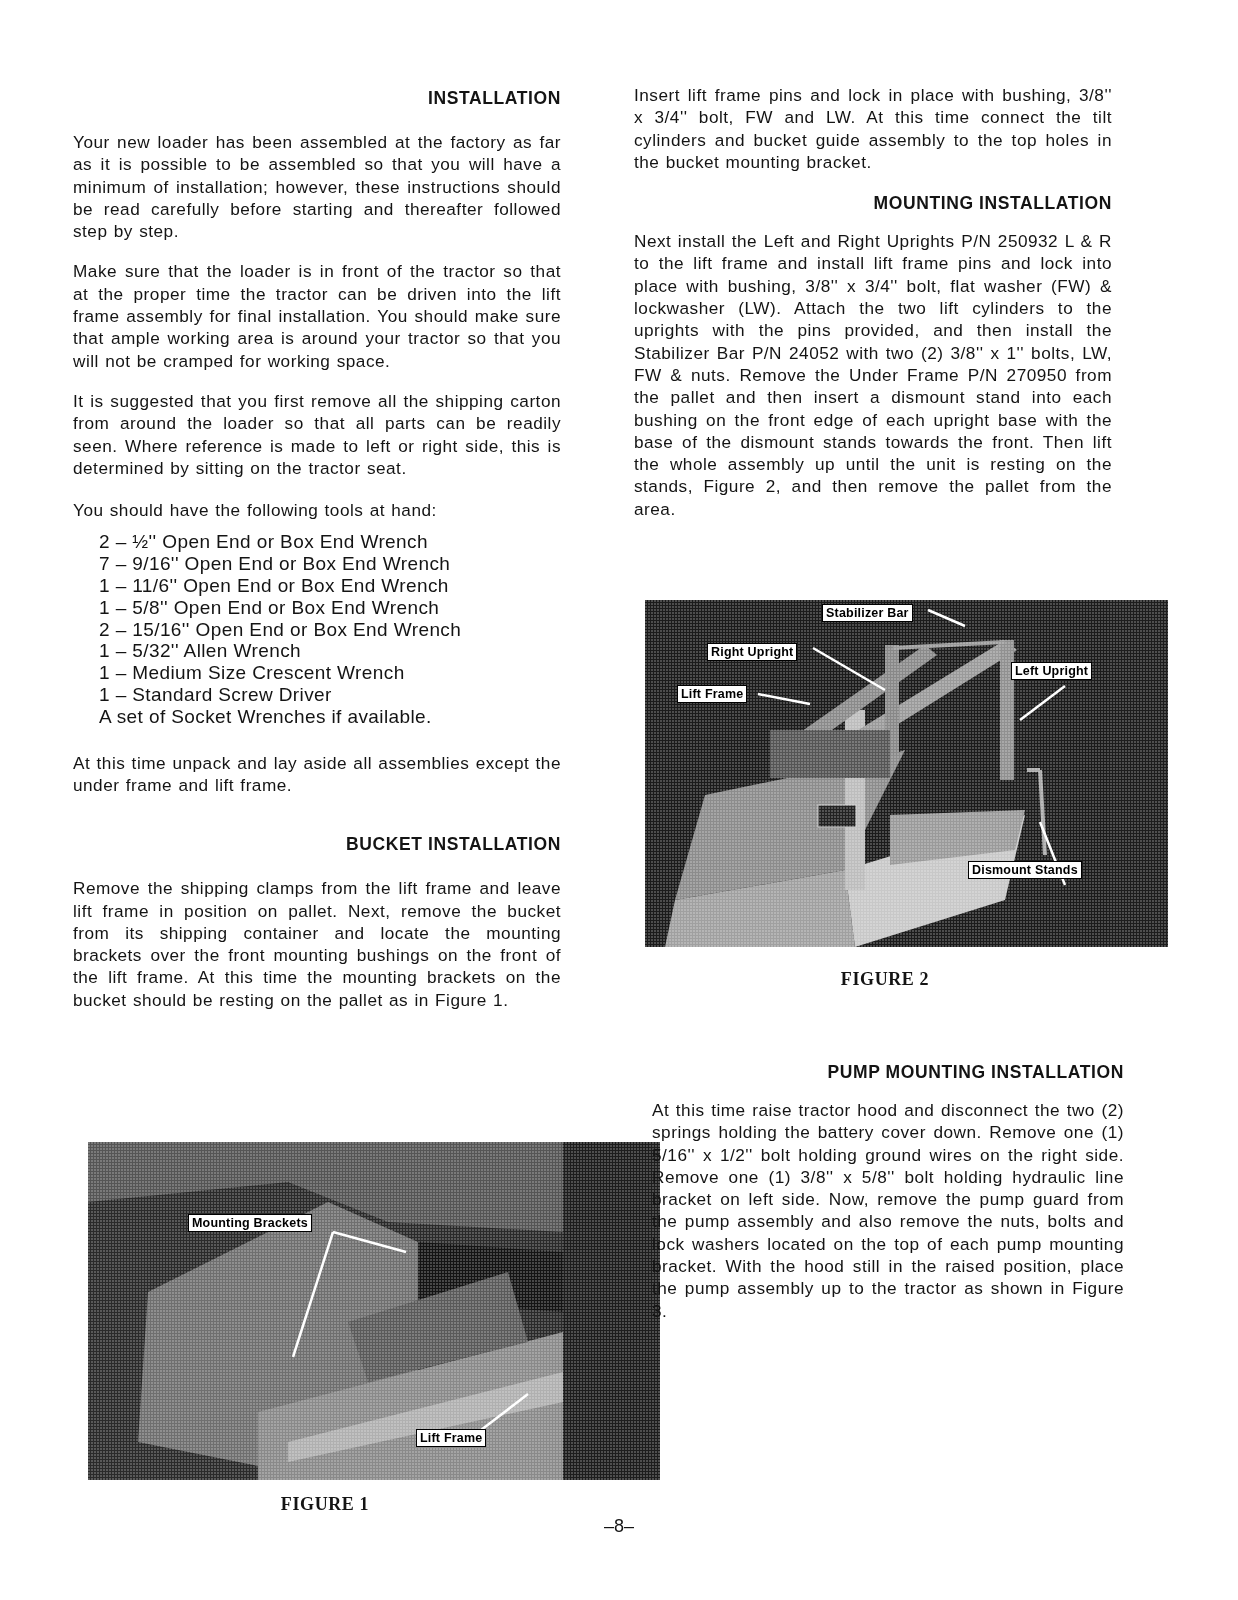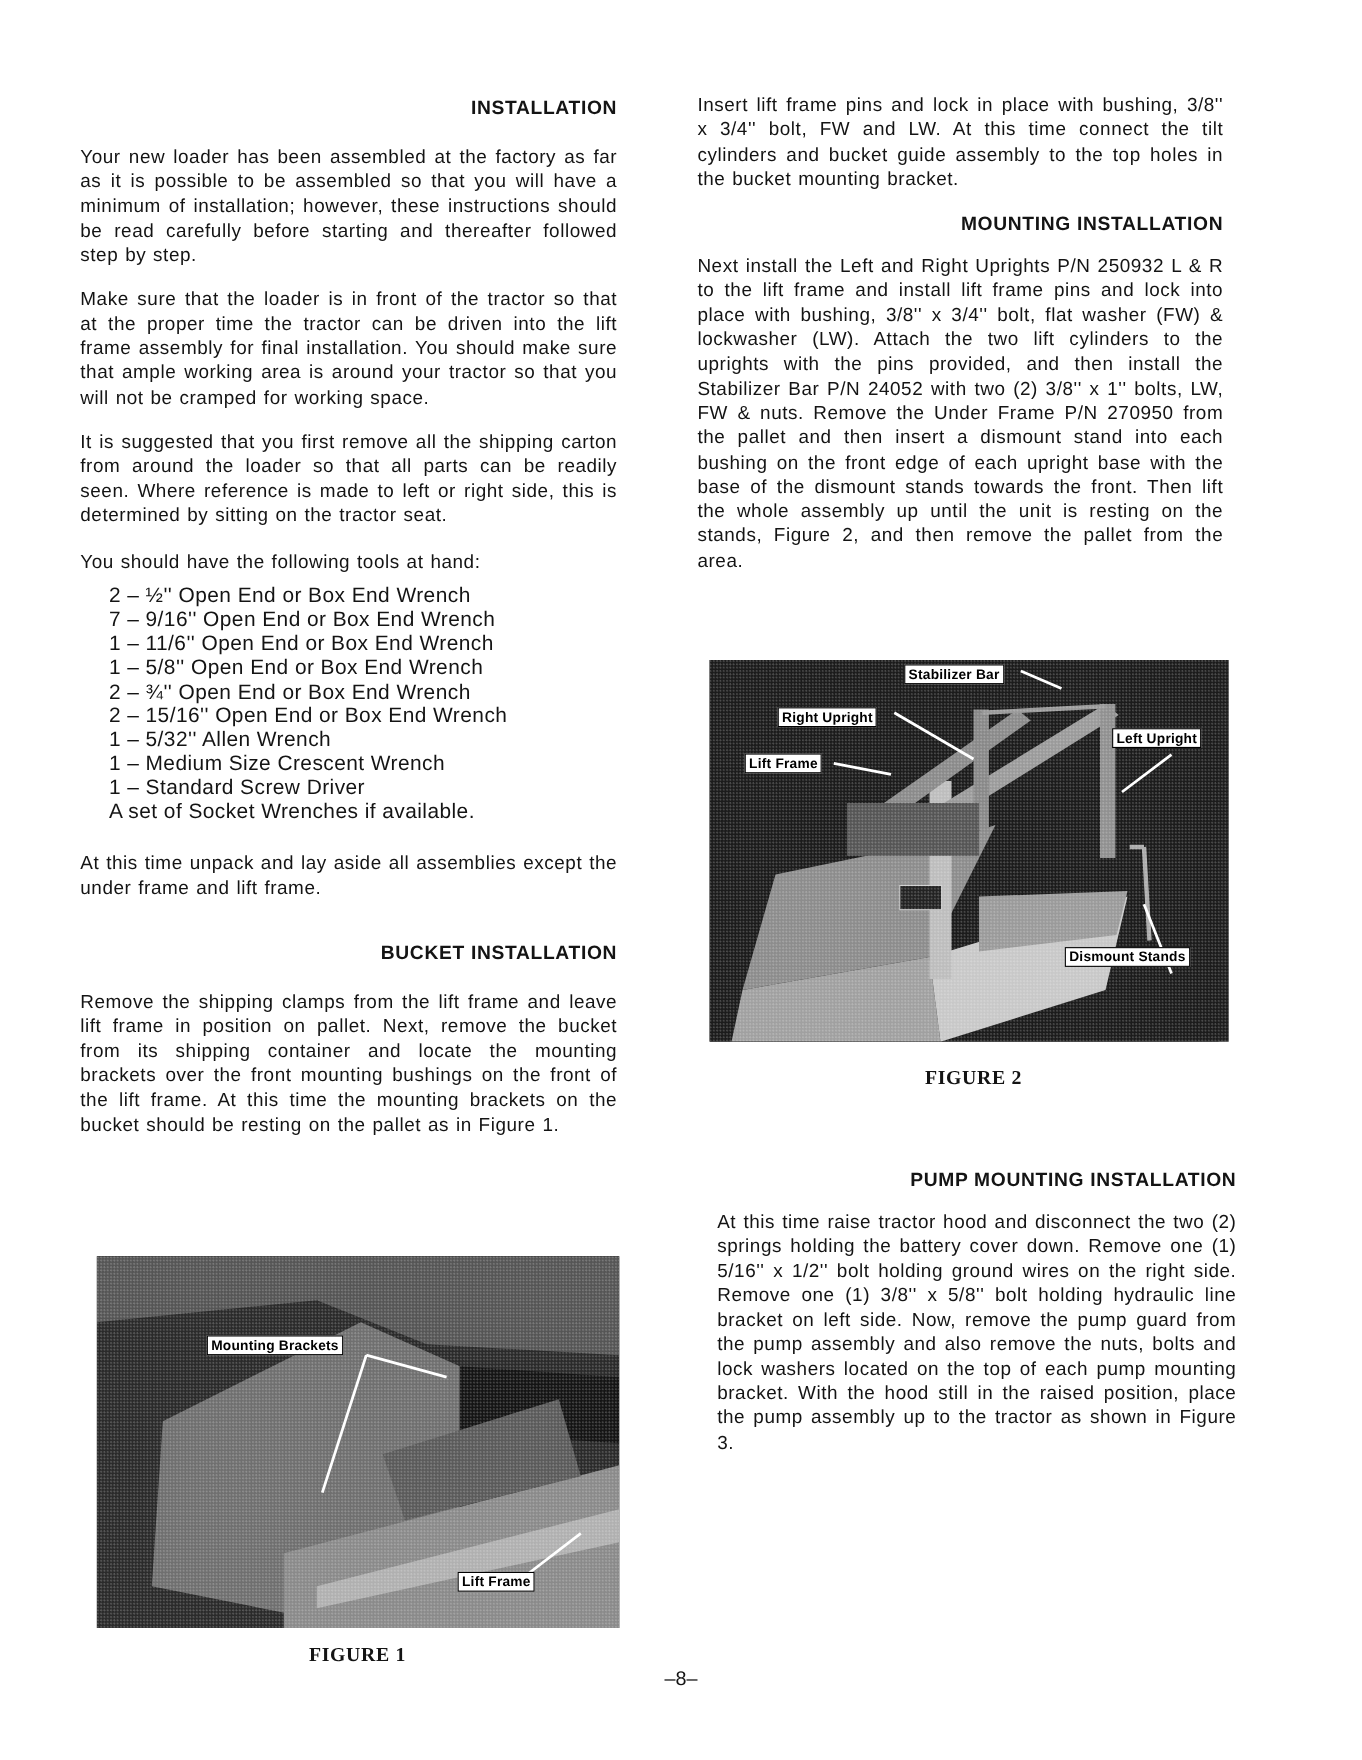--- a/index.html
+++ b/index.html
@@ -9,22 +9,22 @@
   .col-left { left: 73px; top: 88px; width: 488px; }
   .col-right { left: 634px; top: 84px; width: 478px; }
   h2 { font-family: "Liberation Sans", sans-serif; font-weight: bold; font-size: 17.5px;
        letter-spacing: 0.6px; text-align: right; margin: 0; }
   p { margin: 0; font-size: 17.2px; line-height: 22.3px; text-align: justify;
       letter-spacing: 0.5px; word-spacing: 1px; }
   .tools { margin: 0; padding: 0 0 0 26px; list-style: none; font-size: 19px; line-height: 21.8px; letter-spacing: 0.4px; }
   .tools li { margin: 0; padding: 0; }
   .tools li.extra { margin-left: 0; }
   .fig { position: absolute; background: #1d1d1d; overflow: hidden; }
-  .fig1 { left: 88px; top: 1142px; width: 475px; height: 338px; }
-  .fig2 { left: 645px; top: 600px; width: 472px; height: 347px; }
+  .fig1 { left: 88px; top: 1142px; width: 534px; height: 338px; padding-left: 38px; }
+  .fig2 { left: 645px; top: 600px; width: 523px; height: 347px; }
   .fig .texture { position: absolute; inset: 0;
     background-image:
       radial-gradient(circle at 1px 1px, rgba(255,255,255,0.22) 0.8px, transparent 1px);
     background-size: 3px 3px; }
   .fig-caption { position: absolute; font-weight: bold; font-size: 18px; letter-spacing: 0.6px; text-align: center; font-family: Liberation Serif, serif; }
   .callout { position: absolute; background: #ffffff; color: #000; font-weight: bold; font-size: 12.5px;
              padding: 1px 3px; border: 1px solid #000; white-space: nowrap; letter-spacing: 0.2px; }
   .page-num { position: absolute; left: 604px; top: 1516px; font-size: 18px; }
   svg.art { position: absolute; left: 0; top: 0; }
 </style>
@@ -35,21 +35,20 @@
   <h2>INSTALLATION</h2>
   <p style="margin-top:22px">Your new loader has been assembled at the factory as far as it is possible to be assembled so that you will have a minimum of installation; however, these instructions should be read carefully before starting and thereafter followed step by step.</p>
   <p style="margin-top:18px">Make sure that the loader is in front of the tractor so that at the proper time the tractor can be driven into the lift frame assembly for final installation. You should make sure that ample working area is around your tractor so that you will not be cramped for working space.</p>
   <p style="margin-top:18px">It is suggested that you first remove all the shipping carton from around the loader so that all parts can be readily seen.  Where reference is made to left or right side, this is determined by sitting on the tractor seat.</p>
   <p style="margin-top:20px">You should have the following tools at hand:</p>
   <ul class="tools" style="margin-top:10px">
     <li>2 – ½'' Open End or Box End Wrench</li>
     <li>7 – 9/16'' Open End or Box End Wrench</li>
     <li>1 – 11/6'' Open End or Box End Wrench</li>
     <li>1 – 5/8'' Open End or Box End Wrench</li>
-    <li>2 – ¾'' Open End or Box End Wrench</li>
     <li>2 – 15/16'' Open End or Box End Wrench</li>
     <li>1 – 5/32'' Allen Wrench</li>
     <li>1 – Medium Size Crescent Wrench</li>
     <li>1 – Standard Screw Driver</li>
     <li class="extra">A set of Socket Wrenches if available.</li>
   </ul>
   <p style="margin-top:24px">At this time unpack and lay aside all assemblies except the under frame and lift frame.</p>
   <h2 style="margin-top:38px">BUCKET INSTALLATION</h2>
   <p style="margin-top:22px">Remove the shipping clamps from the lift frame and leave lift frame in position on pallet.  Next, remove the bucket from its shipping container and locate the mounting brackets over the front mounting bushings on the front of the lift frame.  At this time the mounting brackets on the bucket should be resting on the pallet as in Figure 1.</p>
 </div>

